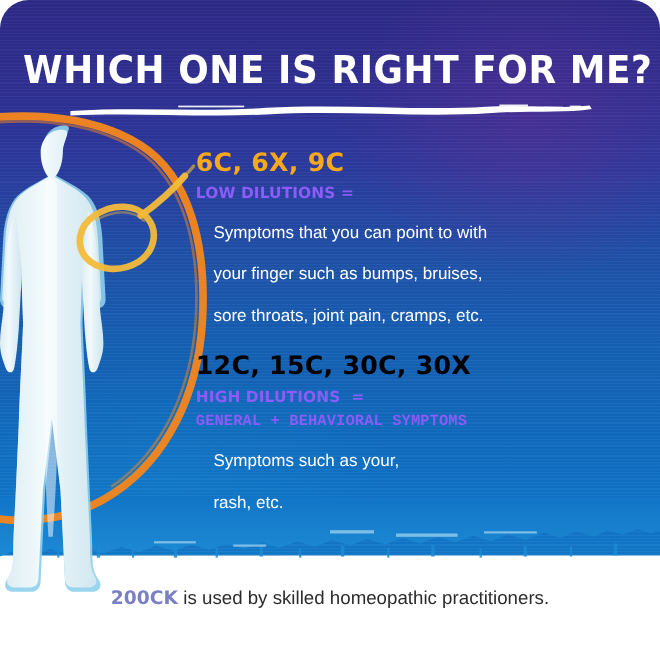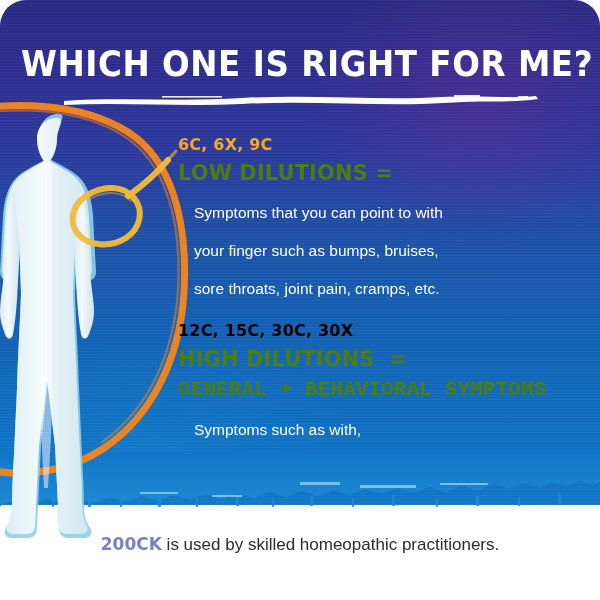--- a/index.html
+++ b/index.html
@@ -64,30 +64,30 @@
   .figure-layer{position:absolute;left:0;top:96px;width:210px;height:460px;}
 
   
   .content{position:absolute;left:178px;top:136px;width:400px;}
 
   .block{margin:0;}
   .block + .block{margin-top:22px;}
 
   .dose{
     font-family:"DejaVu Sans",sans-serif;
-    font-weight:700;font-size:16px;letter-spacing:0.2px;
+    font-weight:700;font-size:23px;letter-spacing:0.2px;
     line-height:1.12;margin:0 0 6px 0;
   }
   .dose.amber{color:#f7a81b;}
   .dose.orange{color:#000000;}
 
   .sub{
-    color:#4d7c0f;
+    color:#8b5cf6;
     font-family:"DejaVu Sans",sans-serif;
-    font-weight:700;font-size:21px;letter-spacing:0.1px;
+    font-weight:700;font-size:14px;letter-spacing:0.1px;
     line-height:1.24;margin:1px 0 9px 0;
     text-transform:uppercase;white-space:pre;
   }
   .body{
     color:#ffffff;
     font-family:"Liberation Sans",sans-serif;
     font-weight:400;font-size:15.5px;line-height:1.42;margin:16px;
   }
 
   
@@ -195,21 +195,22 @@
       <div class="sub">LOW DILUTIONS =</div>
       <div class="body">Symptoms that you can point to with</div>
       <div class="body">your finger such as bumps, bruises,</div>
       <div class="body">sore throats, joint pain, cramps, etc.</div>
     </div>
 
     <div class="block">
       <div class="dose orange">12C, 15C, 30C, 30X</div>
       <div class="sub">HIGH DILUTIONS  =</div>
       <div class="sub" style="margin-top:-4px;font-family:Liberation Mono, monospace;">GENERAL + BEHAVIORAL SYMPTOMS</div>
-      <div class="body">Symptoms such as with,</div>
+      <div class="body">Symptoms such as your,</div>
+      <div class="body">rash, etc.</div>
     </div>
 
   </div>
 
   <div class="footer">
     <span class="code">200CK</span><span> is used by skilled homeopathic practitioners.</span>
   </div>
 
 </div>
 

